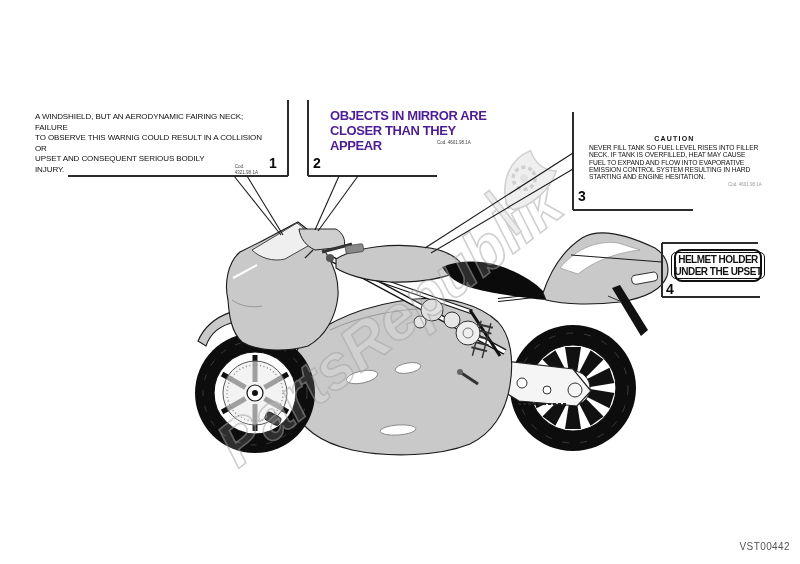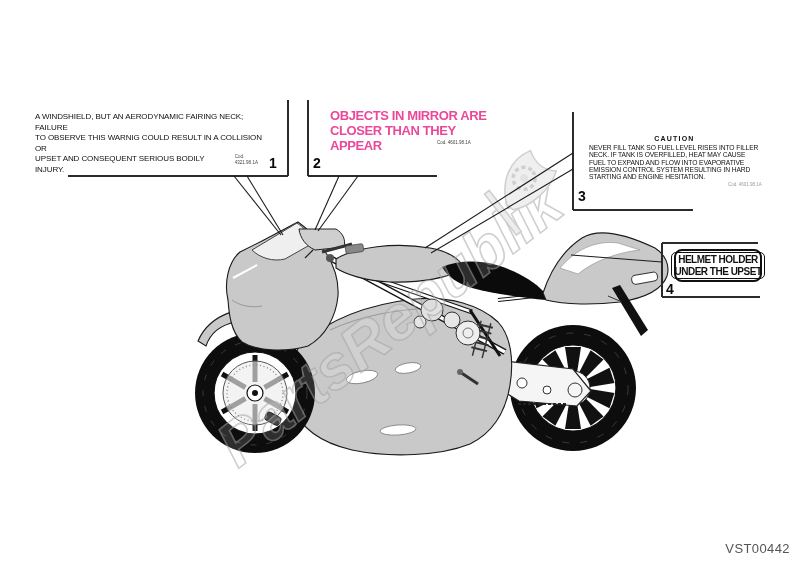--- a/index.html
+++ b/index.html
@@ -3,39 +3,39 @@
 <meta charset="utf-8">
 <style>
   html,body{margin:0;padding:0;background:#ffffff;}
   body{width:800px;height:564px;position:relative;overflow:hidden;
        font-family:"Liberation Sans", sans-serif;color:#111;}
   .abs{position:absolute;}
   svg{display:block;}
   
   .warn1{left:35px;top:112px;width:232px;font-size:8px;line-height:10.6px;
          letter-spacing:-0.1px;color:#0f0f0f;}
-  .warn1 .row4{display:flex;align-items:flex-start;gap:9px;}
+  .warn1 .row4{display:flex;align-items:flex-end;gap:9px;}
   .tinycode{font-size:4.5px;letter-spacing:0;color:#444;line-height:6px;}
   .warn2{left:330px;top:108px;width:160px;font-size:13px;line-height:15px;
-         font-weight:bold;letter-spacing:-0.4px;color:#ec4899;}
+         font-weight:bold;letter-spacing:-0.4px;color:#4c1d95;}
   .warn2-code{left:437px;top:140px;}
   .caution{left:589px;top:135px;width:171px;color:#0f0f0f;}
   .caution .title{font-size:7px;font-weight:bold;letter-spacing:1.2px;
                   text-align:center;margin-bottom:2px;}
   .caution .bodyln{font-size:6.7px;line-height:7.3px;letter-spacing:-0.1px;}
   .caution-code{left:728px;top:182px;color:#999;}
   .helmetbox{left:674px;top:249px;width:84px;height:29px;border:2px solid #101010;
              border-radius:8px;display:flex;align-items:center;justify-content:center;}
   .helmetbox .inner{border:1px solid #101010;border-radius:5px;padding:1px 3px;
              font-size:10px;line-height:11.5px;font-weight:bold;letter-spacing:-0.5px;
              text-align:center;white-space:nowrap;}
   .callout-num{font-size:14px;font-weight:bold;color:#0a0a0a;}
   #num1{left:269px;top:155px;} #num2{left:313px;top:155px;}
   #num3{left:578px;top:188px;} #num4{left:666px;top:281px;}
-  .drawcode{right:10px;top:541px;font-size:13px;color:#555;letter-spacing:0.4px;}
+  .drawcode{right:10px;top:541px;font-size:10px;color:#555;letter-spacing:0.4px;}
 </style>
 </head>
 <body>
 
 <svg class="abs" style="left:0;top:0" width="800" height="564" viewBox="0 0 800 564">
 
   <g>
     <circle cx="573" cy="388" r="63" fill="#0d0d0d"></circle>
     <circle cx="573" cy="388" r="55" fill="none" stroke="#3a3a3a" stroke-width="1" stroke-dasharray="7 11"></circle>
     <circle cx="573" cy="388" r="43" fill="#ffffff" stroke="#111" stroke-width="1.2"></circle>

